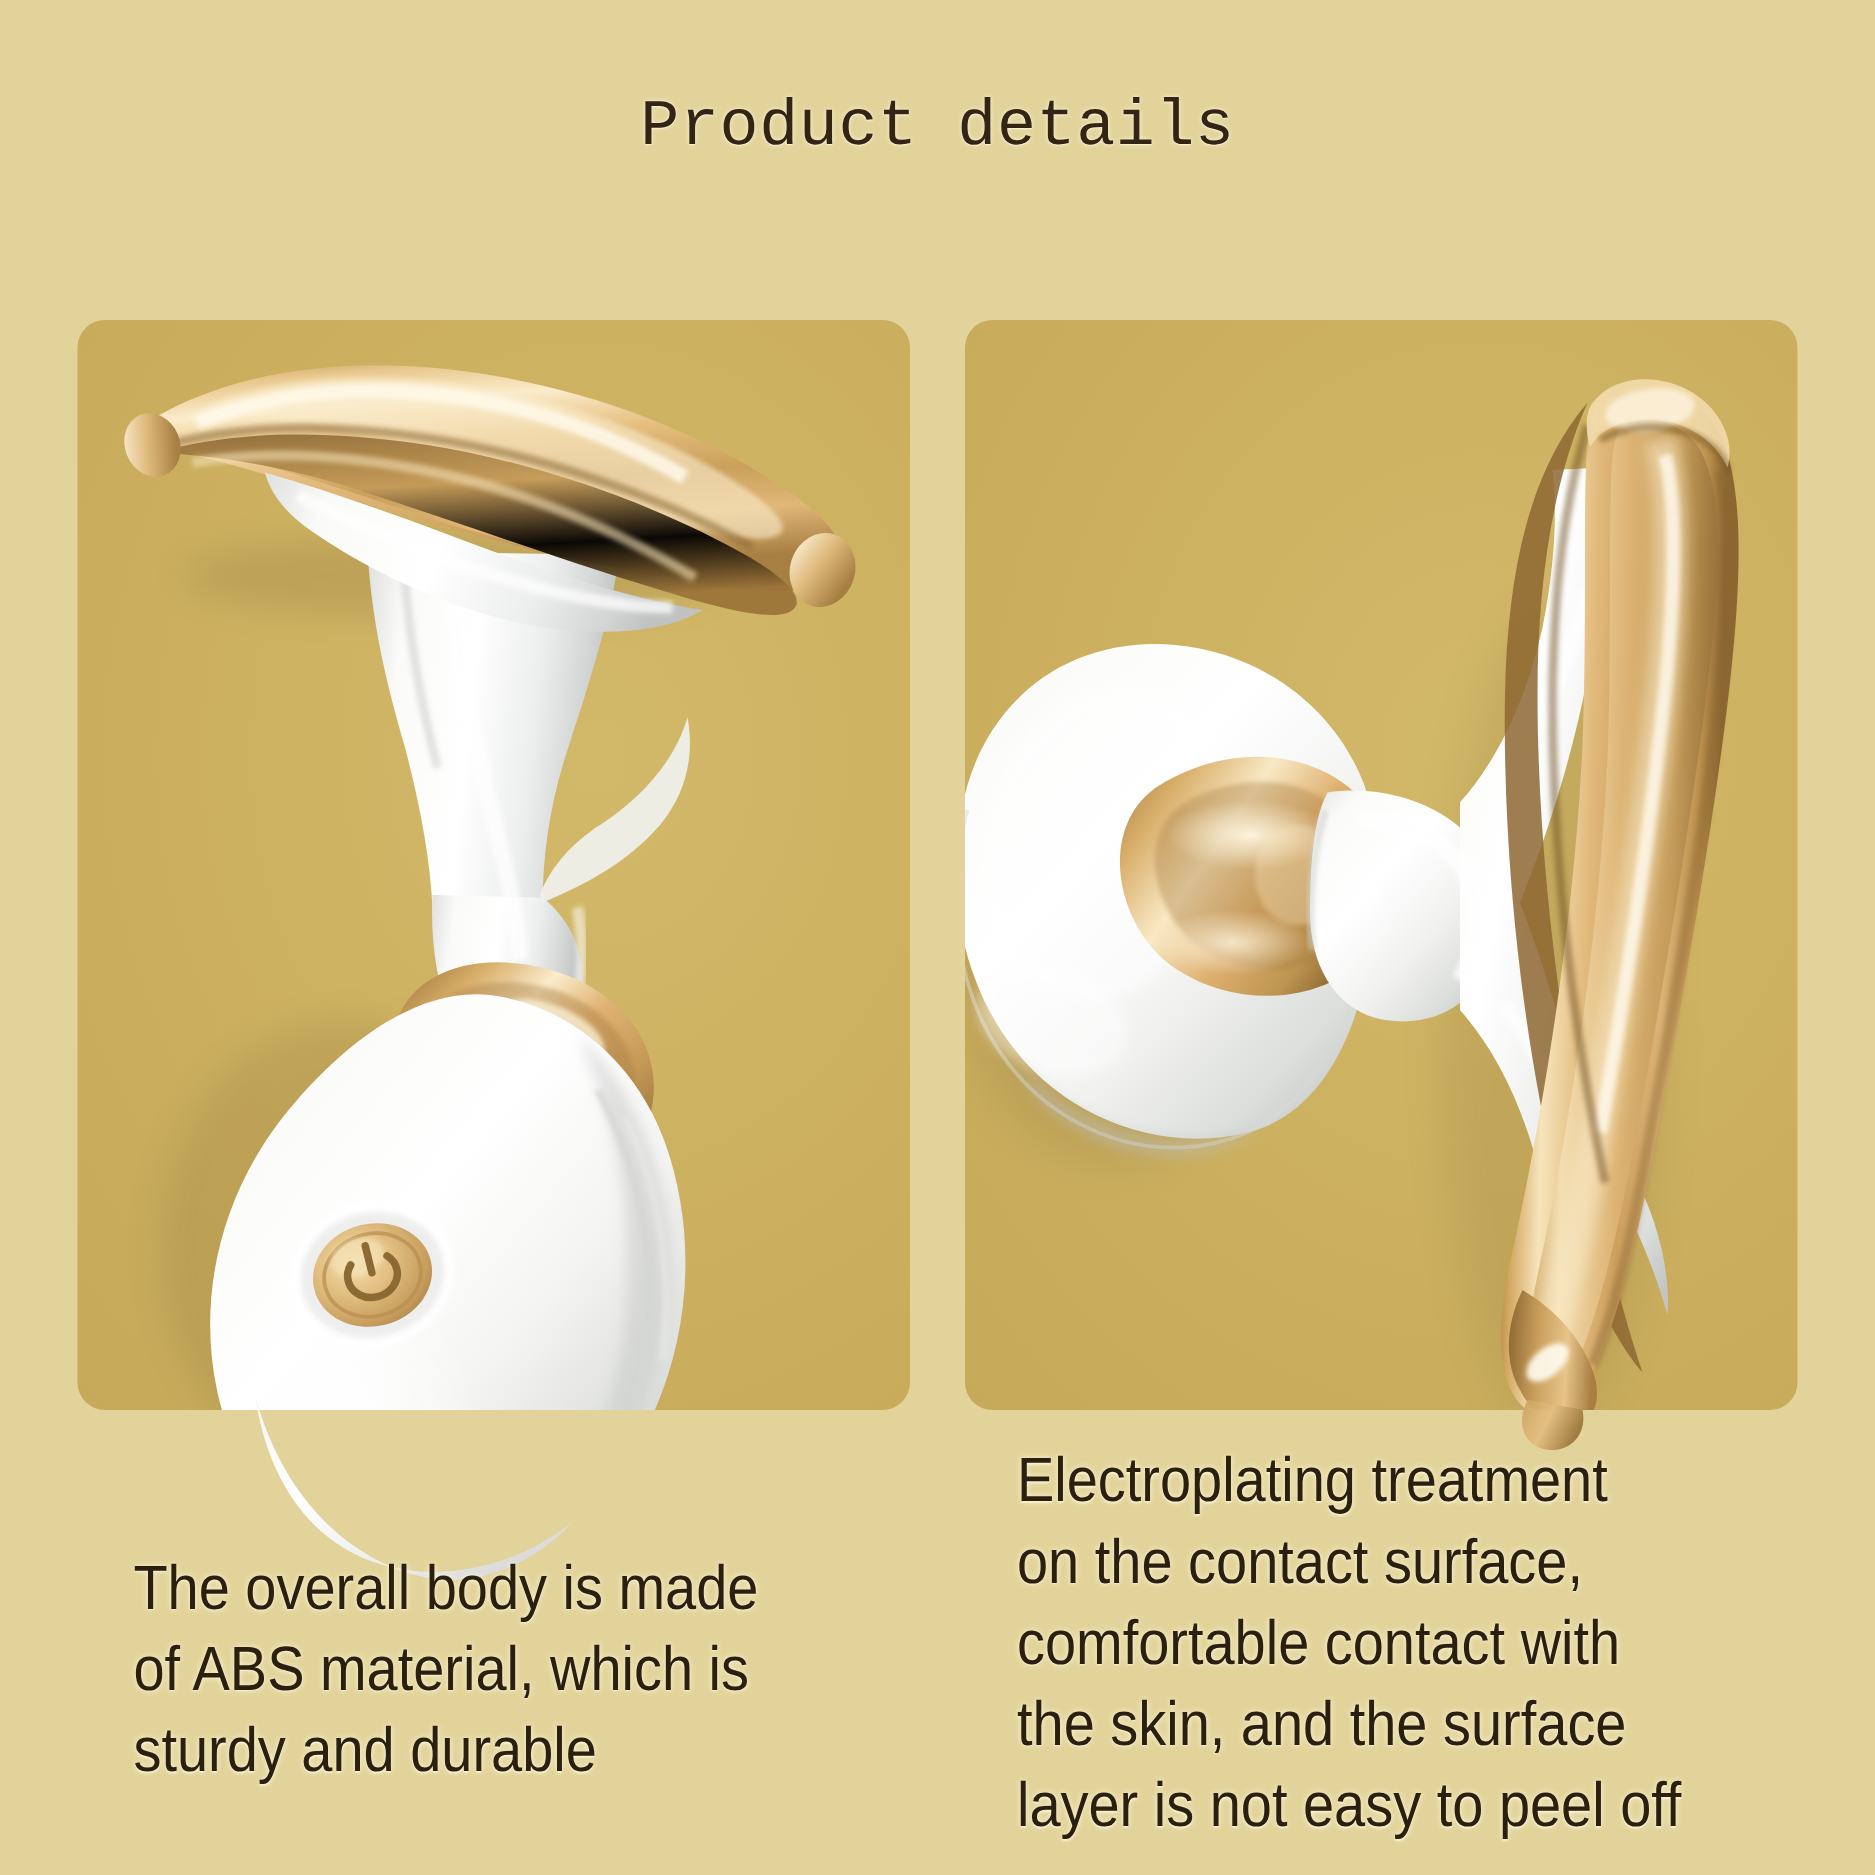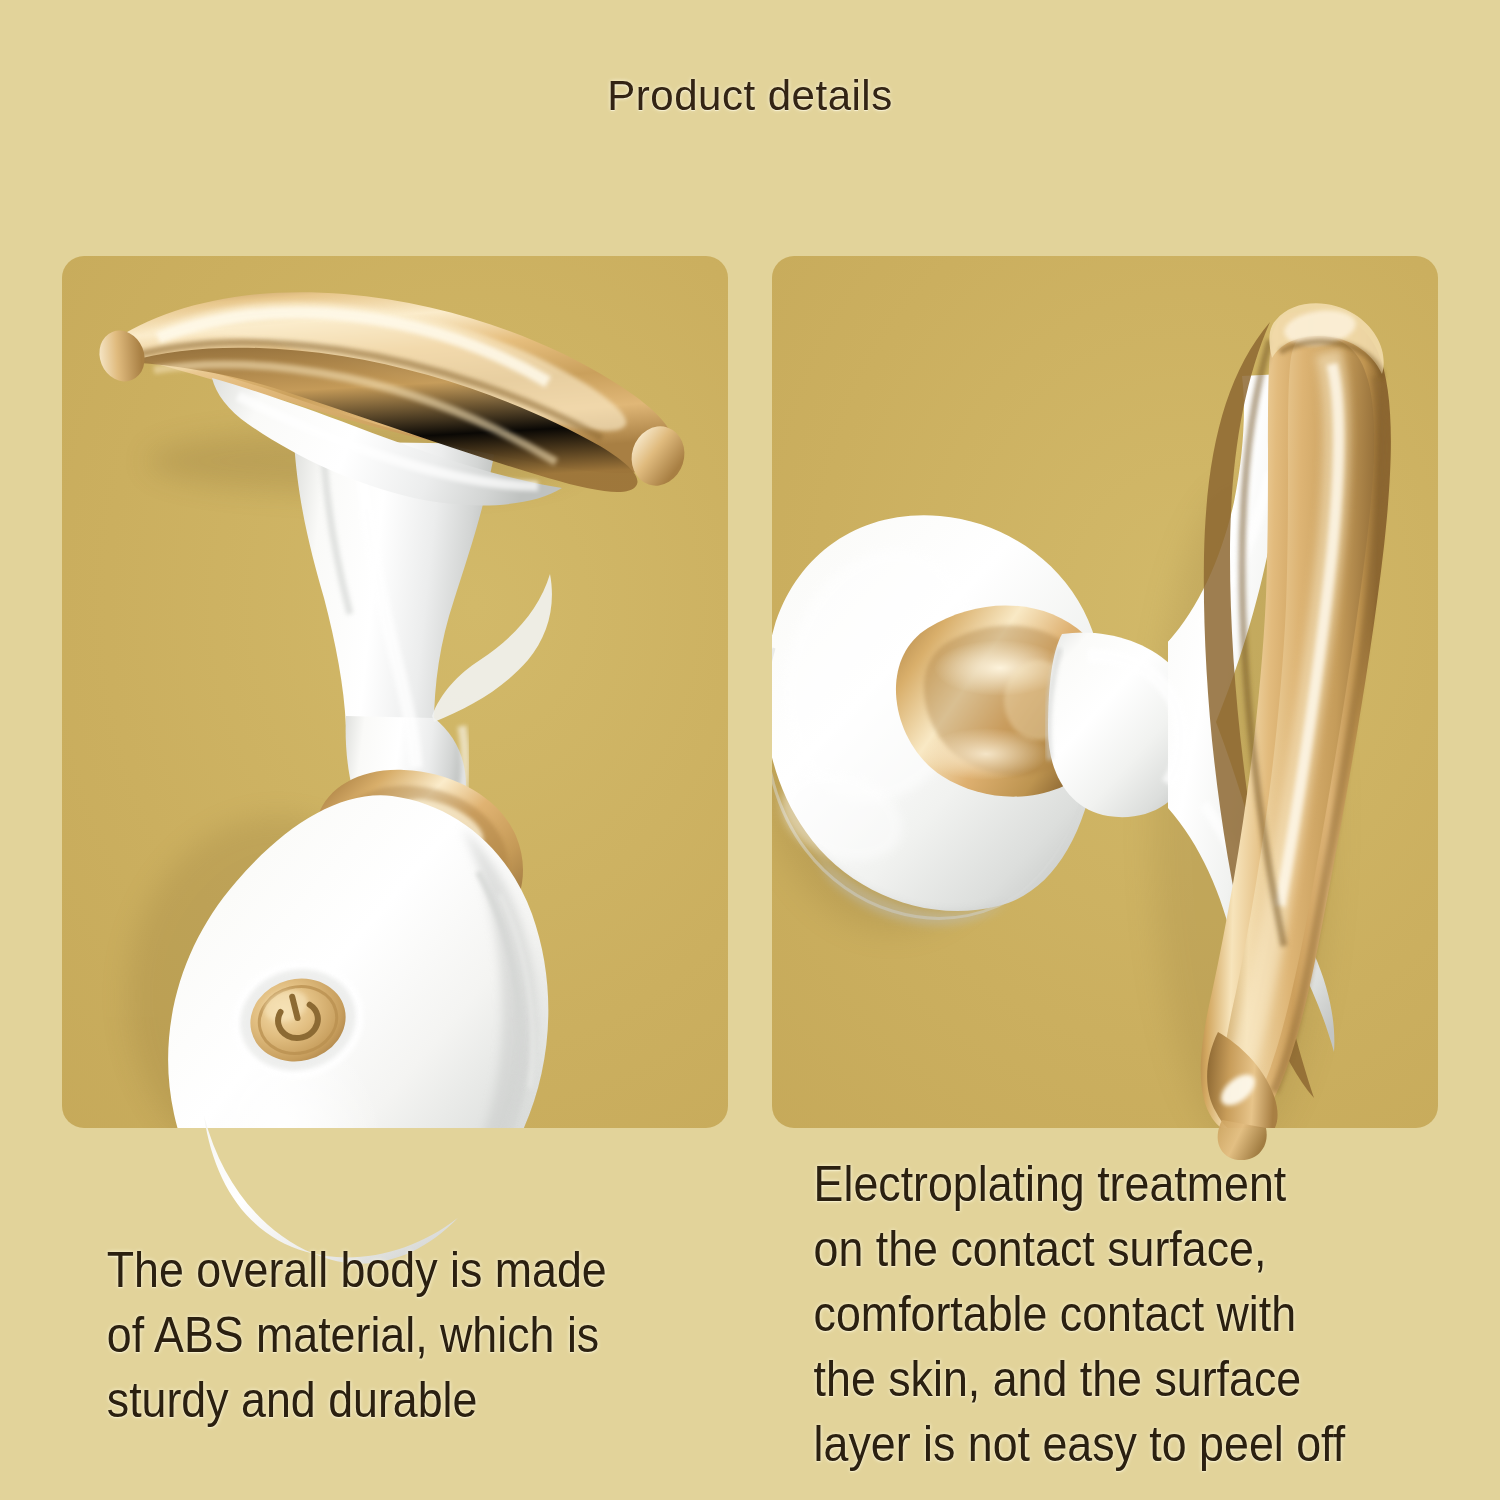--- a/index.html
+++ b/index.html
@@ -17,22 +17,22 @@
     position: relative;
   }
 
   
   .page-title {
     position: absolute;
     top: 72px;
     left: 0;
     width: 100%;
     text-align: center;
-    font-family: Liberation Sans, sans-serif;
-    font-size: 42px;
+    font-family: Liberation Mono, monospace;
+    font-size: 52px;
     font-weight: 400;
     letter-spacing: 0.5px;
     color: #332414;
     text-shadow: 0 0 4px rgba(255, 252, 230, 0.85),
                  0 1px 0 rgba(255, 252, 230, 0.6);
   }
 
   
   .cards {
     position: absolute;

